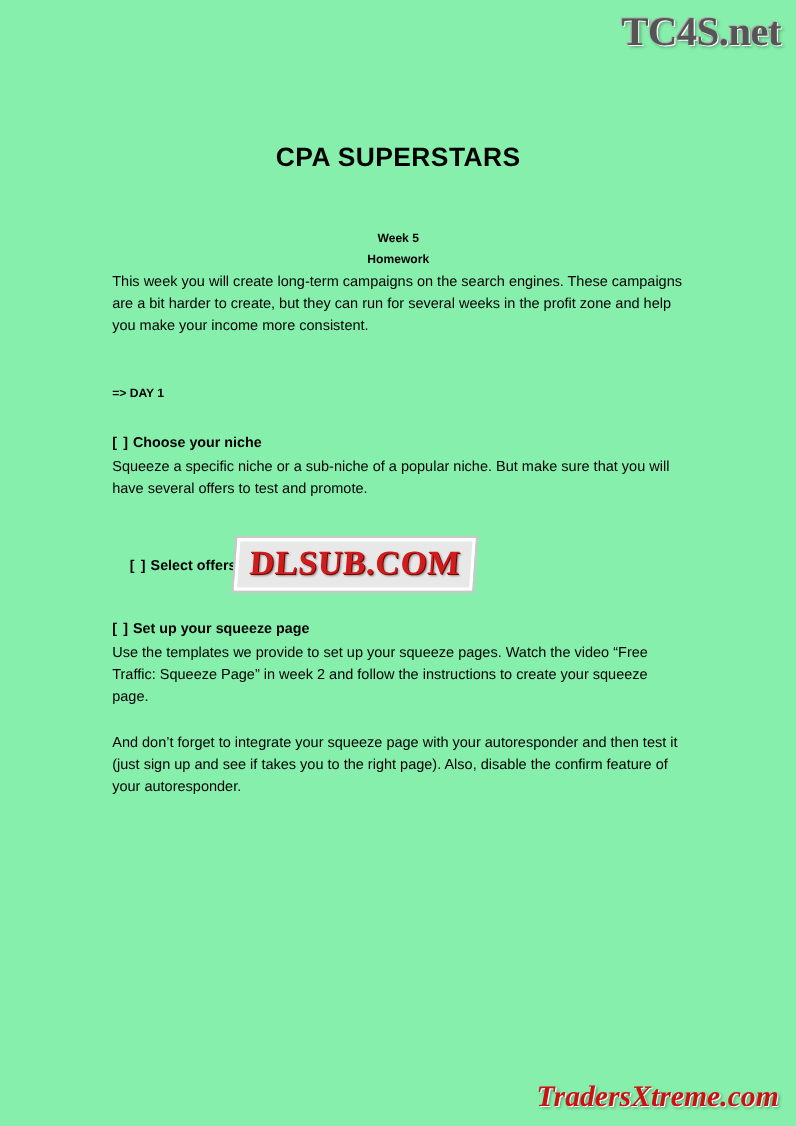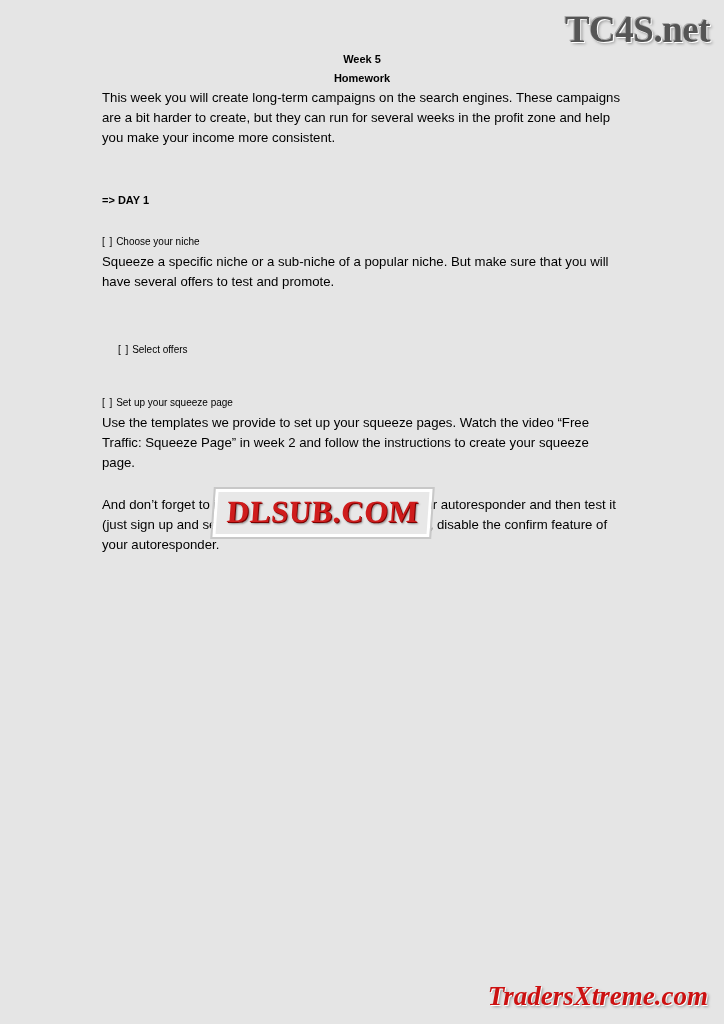--- a/index.html
+++ b/index.html
@@ -12,21 +12,21 @@
     height: 1024px;
     position: relative;
     font-family: "Liberation Sans", sans-serif;
     color: #000000;
     overflow: hidden;
   }
 
   .page {
     position: absolute;
     inset: 0;
-    background: #e5e5e5;
+    background: #86efac;
   }
 
   
   .wm-top {
     position: absolute;
     top: 8px;
     right: 14px;
     font-family: "Liberation Serif", serif;
     font-weight: bold;
     font-size: 37px;
@@ -73,22 +73,22 @@
     margin-top: 42px;
   }
 
   .day-head {
     font-weight: bold;
     font-size: 11px;
     margin-top: 46px;
   }
 
   .task-head {
-    font-weight: normal;
-    font-size: 10px;
+    font-weight: bold;
+    font-size: 13px;
     margin-top: 30px;
     margin-bottom: 5px;
   }
 
   .task-head .box {
     letter-spacing: 1px;
   }
 
   .gap-para {
     margin-top: 16px;
@@ -133,20 +133,21 @@
 </style>
 </head>
 <body>
 
 <div class="page">
 
   <div class="wm-top">TC4S.net</div>
 
   <div class="doc">
 
+    <div class="title">CPA SUPERSTARS</div>
 
     <div class="subtitle">
       <div>Week 5</div>
       <div>Homework</div>
     </div>
 
     <p class="para intro">This week you will create long-term campaigns on the search engines. These campaigns are a bit harder to create, but they can run for several weeks in the profit zone and help you make your income more consistent.</p>
 
     <div class="day-head">=&gt; DAY 1</div>
 

